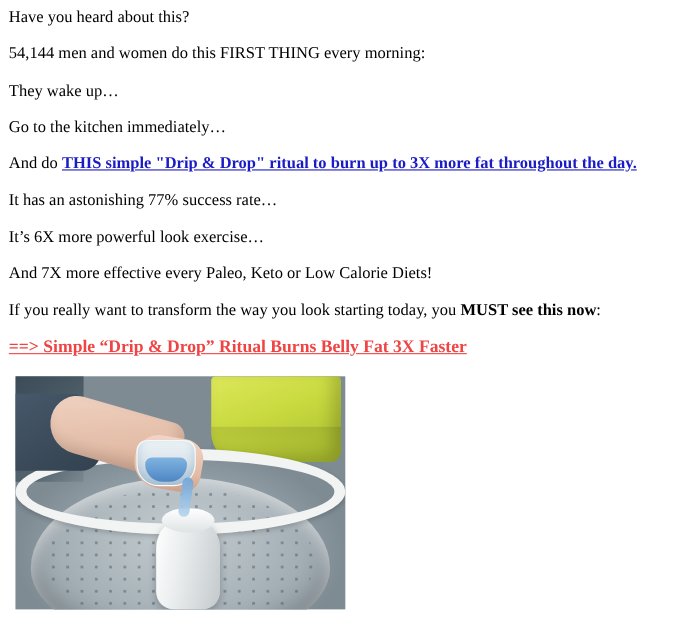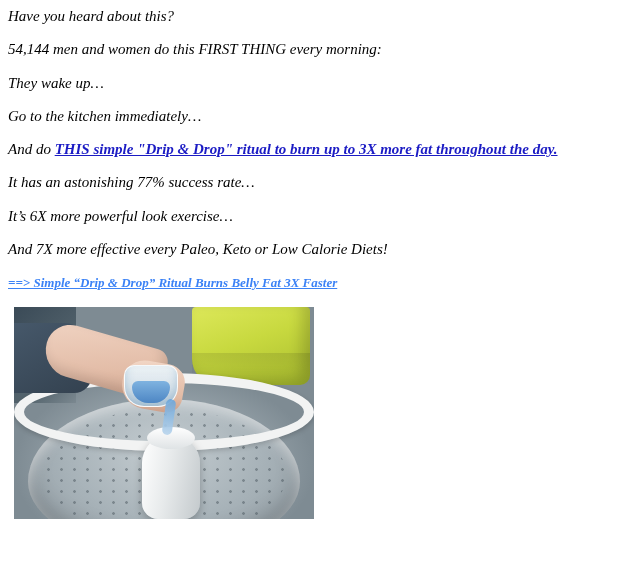--- a/index.html
+++ b/index.html
@@ -16,32 +16,31 @@
     overflow: hidden;
   }
   .page {
     padding: 8px 8px 0 8px;
     box-sizing: border-box;
   }
   p.line {
     margin: 0 0 16px 0;
     line-height: 1.15;
     font-size: 15px;
-    font-style: italic;
   }
   a.inline-link {
     color: #1b1bc4;
     text-decoration: underline;
     font-weight: bold;
   }
   a.cta-link {
-    color: #3b82f6;
+    color: #ef4444;
     text-decoration: underline;
     font-weight: bold;
-    font-size: 13px;
+    font-size: 16px;
     text-align: center;
   }
   .strong {
     font-weight: bold;
   }
   .image-wrap {
     margin-top: 10px;
     margin-left: 6px;
     width: 300px;
     height: 212px;
@@ -199,20 +198,21 @@
   <p class="line">54,144 men and women do this FIRST THING every morning:</p>
   <p class="line">They wake up…</p>
   <p class="line">Go to the kitchen immediately…</p>
 
   <p class="line"><span>And do </span><a class="inline-link" href="#">THIS simple "Drip &amp; Drop" ritual to burn up to 3X more fat throughout the day.</a></p>
 
   <p class="line">It has an astonishing 77% success rate…</p>
   <p class="line">It’s 6X more powerful  look exercise…</p>
   <p class="line">And 7X more effective every Paleo, Keto or Low Calorie Diets!</p>
 
+  <p class="line"><span>If you really want to transform the way you look starting today, you </span><span class="strong">MUST see this now</span><span>:</span></p>
 
   <p class="line"><a class="cta-link" href="#">==&gt; Simple  “Drip &amp; Drop” Ritual Burns Belly Fat 3X Faster</a></p>
 
   <div class="image-wrap">
     <div class="photo">
       <div class="dark-corner"></div>
       <div class="towel"></div>
       <div class="drum-outer">
         <div class="drum-holes"></div>
       </div>

